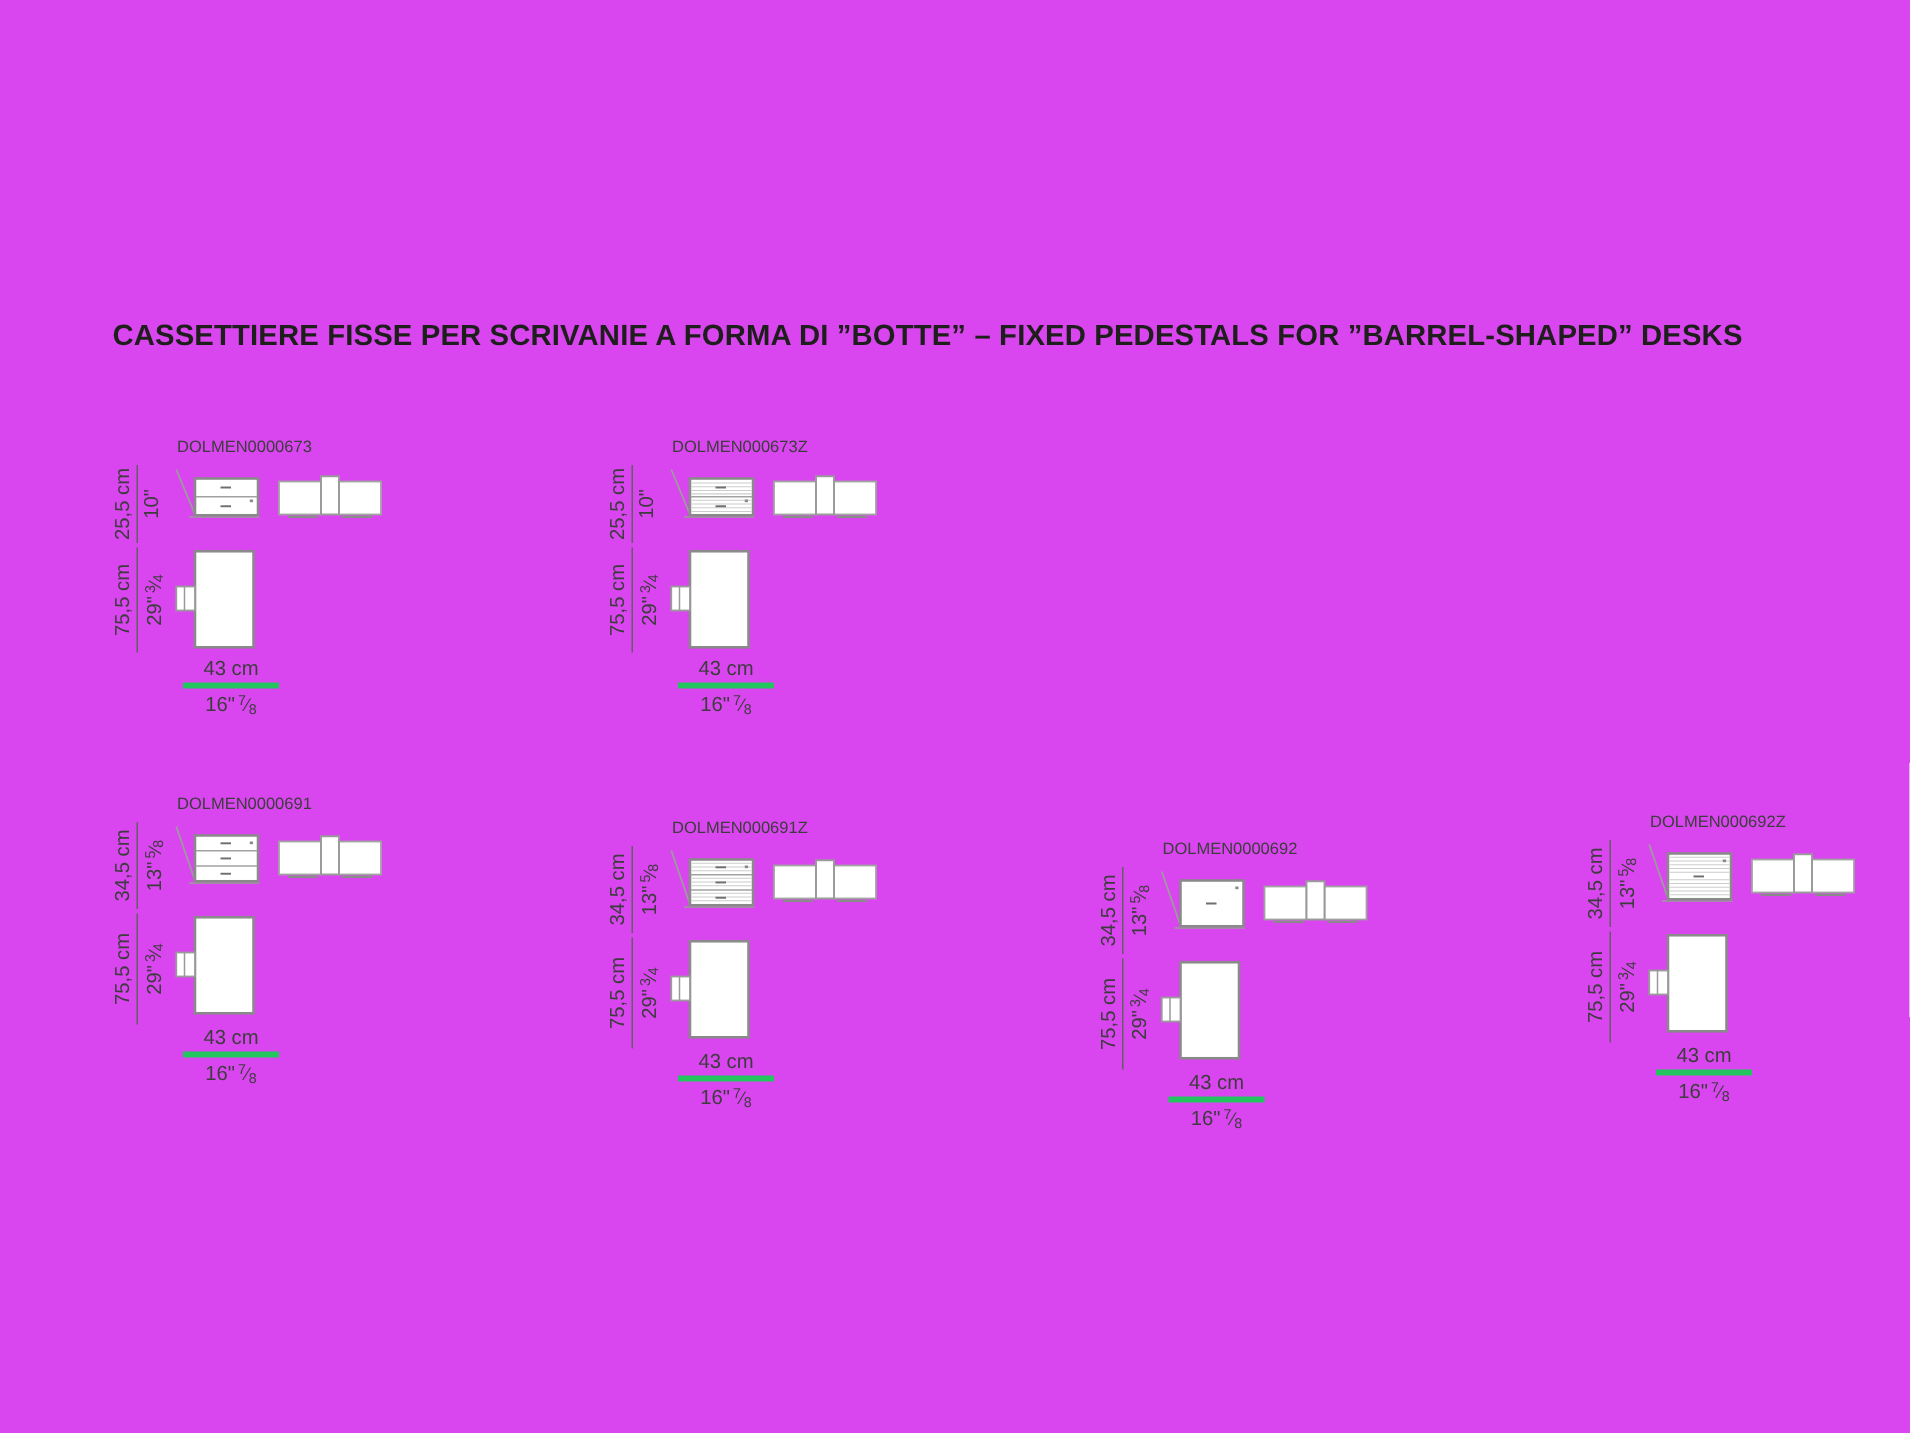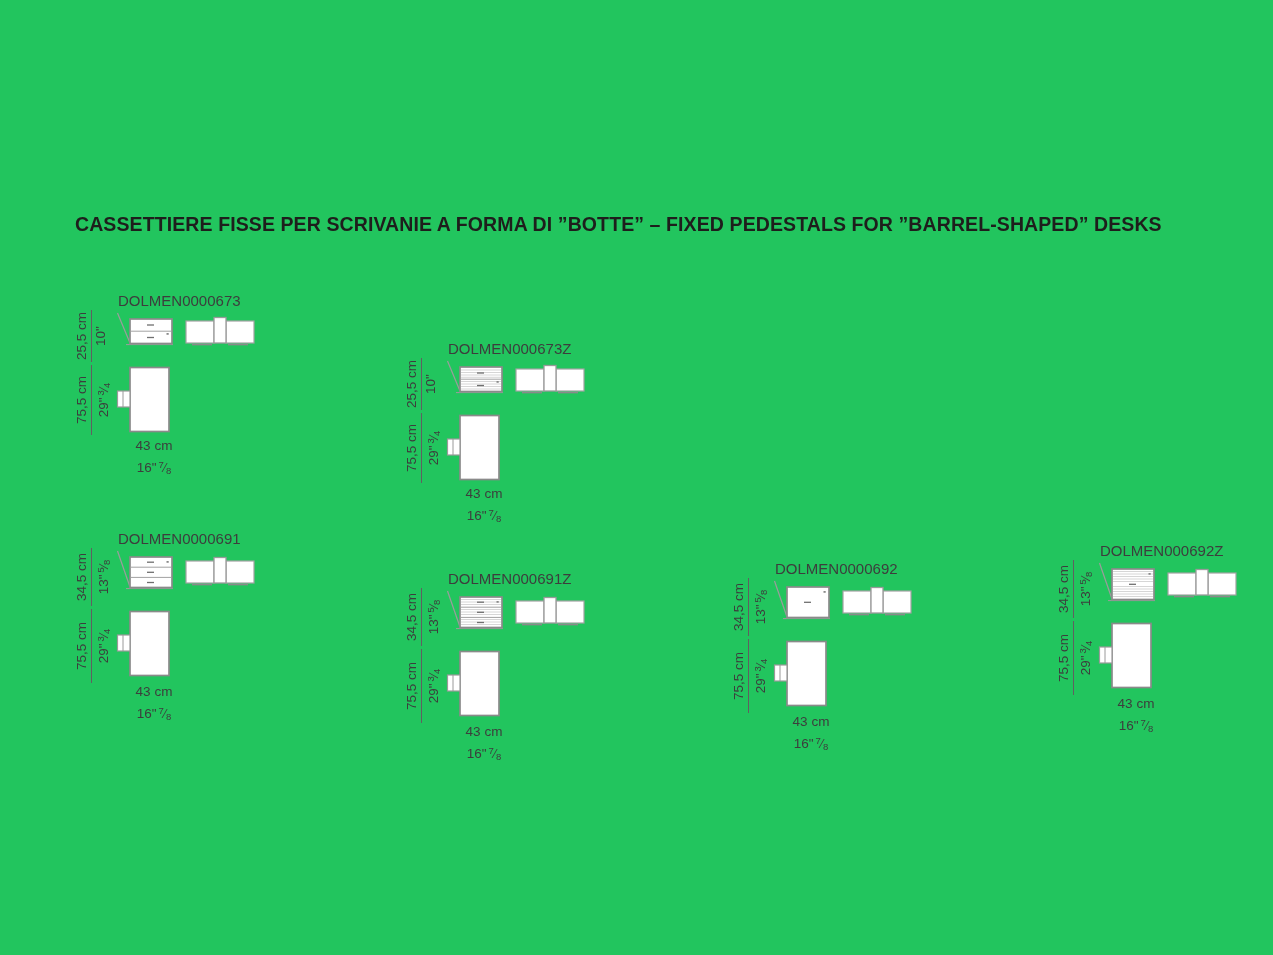--- a/index.html
+++ b/index.html
@@ -1,29 +1,29 @@
 <!DOCTYPE html>
 <html><head>
 <meta charset="utf-8">
 <style>
   html,body{margin:0;padding:0;background:#ffffff;}
-  #page{position:relative;width:1273px;height:955px;background:#22c55e;overflow:hidden;
+  #page{position:relative;width:1273px;height:955px;background:#d946ef;overflow:hidden;
         font-family:"Liberation Sans",sans-serif;}
   #title{position:absolute;left:75px;top:213px;font-size:19.5px;font-weight:bold;
          color:#1e1e1c;letter-spacing:0.1px;white-space:nowrap;}
   .product{position:absolute;width:270px;height:200px;}
-  .code{position:absolute;left:46px;top:0;font-size:15px;color:#3d3d3d;white-space:nowrap;}
+  .code{position:absolute;left:46px;top:0;font-size:11px;color:#3d3d3d;white-space:nowrap;}
   .vdim{position:absolute;transform:rotate(-90deg);transform-origin:0 0;
         display:flex;flex-direction:column;align-items:center;
         font-size:13.5px;line-height:16px;color:#3d3d3d;white-space:nowrap;}
   .vdim .cmv{width:100%;text-align:center;border-bottom:1px solid #606060;padding-bottom:1px;}
   .vdim .inv{padding-top:1px;}
   .wdim{position:absolute;display:flex;flex-direction:column;align-items:center;
         font-size:13.5px;line-height:16px;color:#3d3d3d;white-space:nowrap;}
-  .wdim .cmv{width:100%;text-align:center;border-bottom:1px solid #22c55e;padding-bottom:1px;}
+  .wdim .cmv{width:100%;text-align:center;border-bottom:4px solid #22c55e;padding-bottom:1px;}
   .wdim .inv{padding-top:1px;}
   .fr{display:inline-block;margin-left:2px;}
   .fr sup{font-size:9.5px;vertical-align:0.45em;}
   .fr sub{font-size:9.5px;vertical-align:-0.18em;}
   .fr .sl{font-size:12px;}
   .dwg{position:absolute;}
 </style>
 </head>
 <body>
 
@@ -61,21 +61,21 @@
       <rect x="14" y="1.5" width="39" height="64" fill="#ffffff" stroke="#8a8a8a" stroke-width="1.7"></rect>
       <rect x="1.5" y="25" width="12.5" height="16" fill="#ffffff" stroke="#9a9a9a" stroke-width="1.2"></rect>
       <line x1="7" y1="25" x2="7" y2="41" stroke="#9a9a9a" stroke-width="1"></line>
     </svg>
     <div class="wdim" style="left:50px;top:146px;width:64px;">
       <div class="cmv">43 cm</div>
       <div class="inv"><span>16"</span><span class="fr"><sup>7</sup><span class="sl">⁄</span><sub>8</sub></span></div>
     </div>
   </div>
 
-  <div class="product" style="left:402px;top:292px;margin-top:48px;">
+  <div class="product" style="left:402px;top:292px;">
     <div class="code">DOLMEN000673Z</div>
     <div class="vdim" style="left:2px;top:70px;width:52px;">
       <div class="cmv">25,5 cm</div>
       <div class="inv"><span>10"</span></div>
     </div>
     <svg class="dwg" style="left:44px;top:20px;" width="60" height="40" viewBox="0 0 60 40">
       <line x1="1.5" y1="1" x2="14" y2="31" stroke="#9c9c9c" stroke-width="1.2"></line>
       <line x1="10" y1="32.6" x2="57" y2="32.6" stroke="#9c9c9c" stroke-width="1"></line>
       <rect x="14" y="7" width="42" height="24.5" fill="#ffffff" stroke="#8a8a8a" stroke-width="1.7"></rect>
       <g stroke="#cccccc" stroke-width="0.8">
@@ -147,21 +147,21 @@
       <rect x="14" y="1.5" width="39" height="64" fill="#ffffff" stroke="#8a8a8a" stroke-width="1.7"></rect>
       <rect x="1.5" y="25" width="12.5" height="16" fill="#ffffff" stroke="#9a9a9a" stroke-width="1.2"></rect>
       <line x1="7" y1="25" x2="7" y2="41" stroke="#9a9a9a" stroke-width="1"></line>
     </svg>
     <div class="wdim" style="left:50px;top:154px;width:64px;">
       <div class="cmv">43 cm</div>
       <div class="inv"><span>16"</span><span class="fr"><sup>7</sup><span class="sl">⁄</span><sub>8</sub></span></div>
     </div>
   </div>
 
-  <div class="product" style="left:402px;top:570px;">
+  <div class="product" style="left:402px;top:546px;">
     <div class="code">DOLMEN000691Z</div>
     <div class="vdim" style="left:2px;top:76px;width:58px;">
       <div class="cmv">34,5 cm</div>
       <div class="inv"><span>13"</span><span class="fr"><sup>5</sup><span class="sl">⁄</span><sub>8</sub></span></div>
     </div>
     <svg class="dwg" style="left:44px;top:20px;" width="60" height="46" viewBox="0 0 60 46">
       <line x1="1.5" y1="1" x2="14" y2="37" stroke="#9c9c9c" stroke-width="1.2"></line>
       <line x1="10" y1="38.6" x2="57" y2="38.6" stroke="#9c9c9c" stroke-width="1"></line>
       <rect x="14" y="7" width="42" height="30.5" fill="#ffffff" stroke="#8a8a8a" stroke-width="1.7"></rect>
       <g stroke="#cccccc" stroke-width="0.8">

